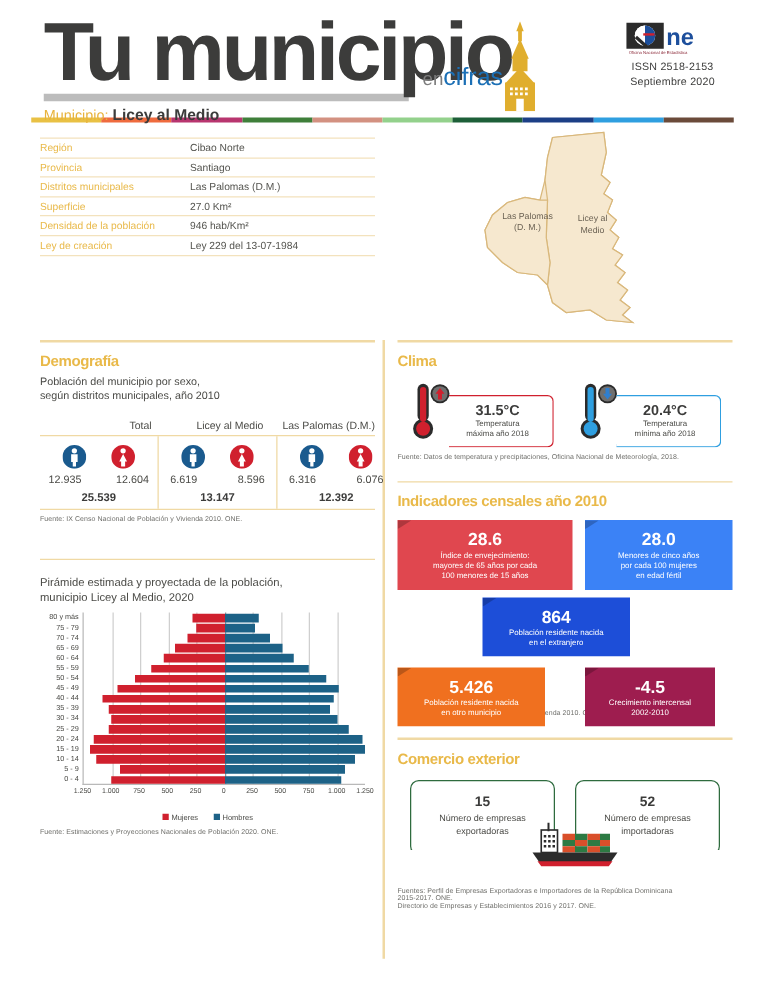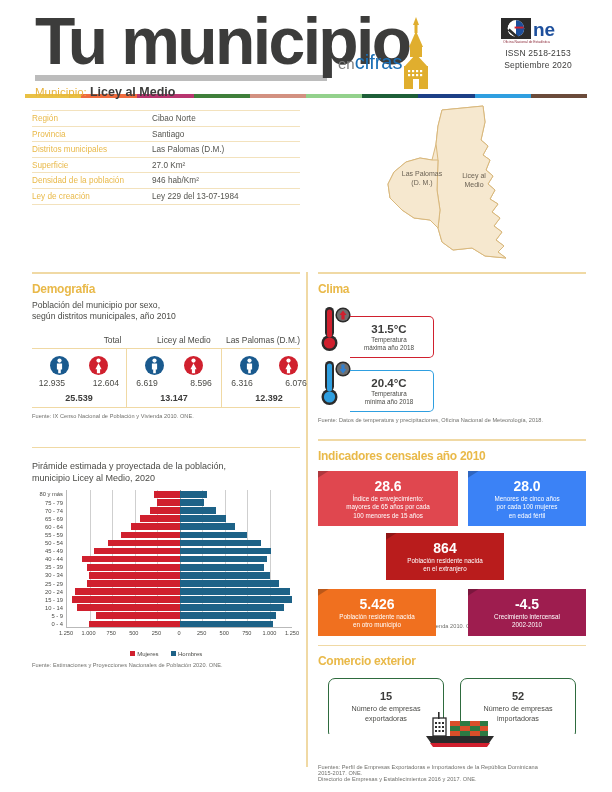--- a/index.html
+++ b/index.html
@@ -91,21 +91,21 @@
   .bar.f { background: #d0202e; }
   .bar.m { background: #1d6287; }
   .xaxis { position: absolute; left: 34px; right: 8px; top: 140px; height: 10px; }
   .xtick { position: absolute; font-size: 5.6px; color: #4a4a46; transform: translateX(-50%); }
   .legend { display: flex; justify-content: center; gap: 12px; margin-top: 11px; font-size: 6px; color: #4a4a46; }
   .legend i { display: inline-block; width: 5px; height: 5px; margin-right: 2.5px; }
   .legend i.f { background: #d0202e; }
   .legend i.m { background: #1d6287; }
 
   
-  .clima-row { display: flex; justify-content: space-around; margin-top: 8px; flex-direction: column; }
+  .clima-row { display: flex; justify-content: space-around; margin-top: 8px; }
   .thermo-card { display: flex; align-items: flex-start; position: relative; }
   .t-box { border: 1.4px solid #d0202e; border-left: none; border-radius: 0 5px 5px 0;
            padding: 6px 9px 5px 4px; margin-left: -2px; margin-top: 12px; text-align: center; min-width: 84px; }
   .t-box.cold { border-color: #2f9fe0; }
   .t-val { font-size: 11.5px; font-weight: bold; color: #3c3c3b; }
   .t-cap { font-size: 6.3px; color: #4a4a46; line-height: 1.3; margin-top: 1px; }
 
   
   .ribbons { position: relative; margin-top: 8px; height: 152px; }
   .ribbon { position: absolute; color: #fff; text-align: center;
@@ -490,31 +490,31 @@
         <div class="ribbon" style="left:0px;top:0px;width:140px;background:#e0474f">
      <div class="notch"></div>
      <span class="rv">28.6</span>
      <span class="rc">Índice de envejecimiento:<br>mayores de 65 años por cada<br>100 menores de 15 años</span>
    </div>
         <div class="ribbon" style="left:150px;top:0px;width:118px;background:#3b82f6">
      <div class="notch"></div>
      <span class="rv">28.0</span>
      <span class="rc">Menores de cinco años<br>por cada 100 mujeres<br>en edad fértil</span>
    </div>
-        <div class="ribbon" style="left:68px;top:62px;width:118px;background:#b91c1c">
+        <div class="ribbon" style="left:68px;top:62px;width:118px;background:#1d4ed8">
      <div class="notch"></div>
      <span class="rv">864</span>
      <span class="rc">Población residente nacida<br>en el extranjero</span>
    </div>
         <div class="ribbon" style="left:0px;top:118px;width:118px;background:#f0701f">
      <div class="notch"></div>
      <span class="rv">5.426</span>
      <span class="rc">Población residente nacida<br>en otro municipio</span>
    </div>
-        <div class="ribbon" style="left:150px;top:118px;width:118px;background:#9e1d4f">
+        <div class="ribbon" style="left:150px;top:118px;width:104px;background:#9e1d4f">
      <div class="notch"></div>
      <span class="rv">-4.5</span>
      <span class="rc">Crecimiento intercensal<br>2002-2010</span>
    </div>
       </div>
     <div class="source" style="margin-top:0">Fuente: IX Censo Nacional de Población y Vivienda 2010. ONE.</div>
 
     <div style="height:16px"></div>
     <div class="hrule"></div>
     <div style="height:8px"></div>

